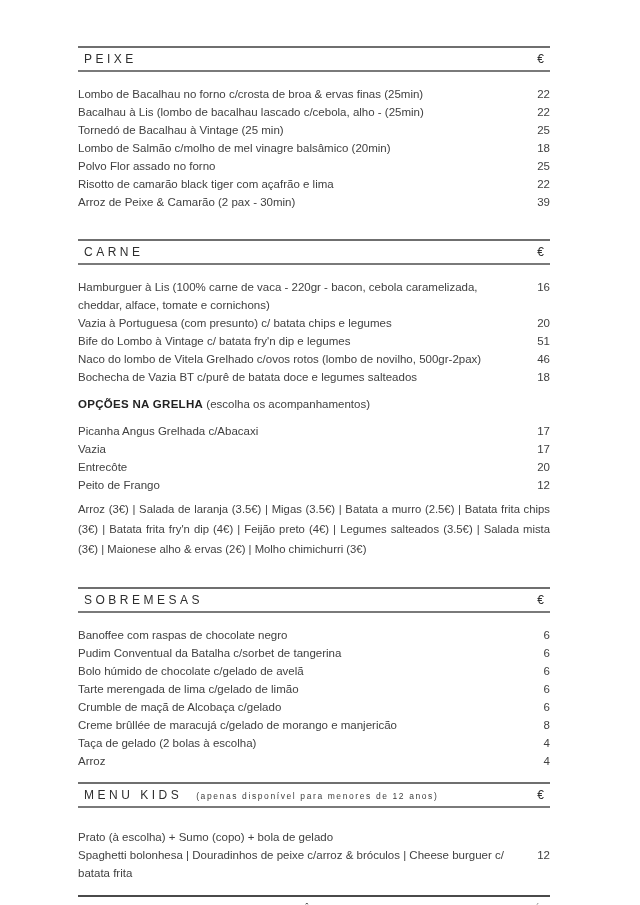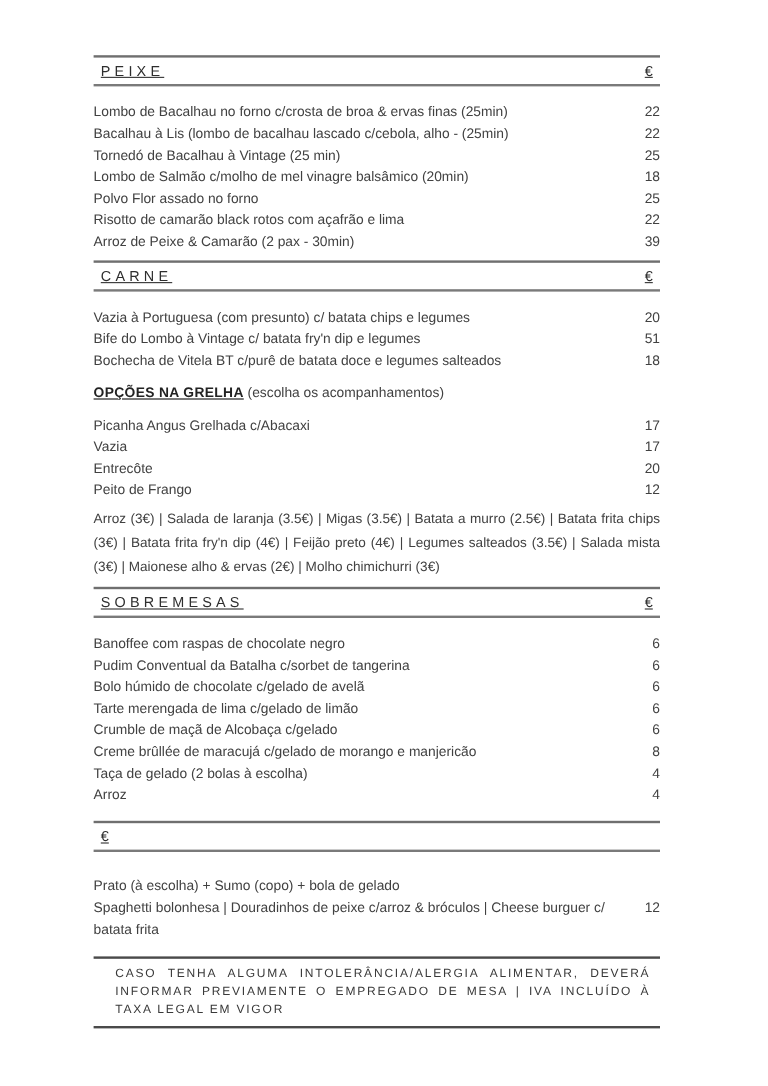--- a/index.html
+++ b/index.html
@@ -16,58 +16,57 @@
     padding: 46px 90px 0 78px;
   }
   
   .sec-head {
     display: flex;
     justify-content: space-between;
     align-items: center;
     border-top: 2px solid #6f6f6f;
     border-bottom: 2px solid #7a7a7a;
     padding: 4px 6px 4px 6px;
-    text-decoration: underline;
   }
   .sec-title {
     font-size: 12px;
     letter-spacing: 3.5px;
     font-weight: 500;
     color: #2e2e2e;
   }
   .sec-subtitle {
     font-size: 8.5px;
     letter-spacing: 1.6px;
     color: #3c3c3c;
     margin-left: 14px;
   }
   .sec-cur {
     font-size: 12px;
     color: #2e2e2e;
   }
   .head-left { display: flex; align-items: baseline; }
-  .section { margin-top: 6px; }
+  .section { margin-top: 28px; }
   .section:first-child { margin-top: 0; }
   .items { margin-top: 13px; }
   .row {
     display: flex;
     justify-content: space-between;
     align-items: flex-start;
     gap: 12px;
     line-height: 18px;
     font-size: 11.5px;
   }
   .nm { flex: 1 1 auto; max-width: 452px; color: #414141; }
   .pr { flex: 0 0 26px; text-align: right; color: #414141; }
   .sub-head {
     margin-top: 9px;
     line-height: 18px;
     font-size: 11.5px;
   }
-  .sub-head .bold { font-weight: bold; color: #222; letter-spacing: 0.3px; text-decoration: underline; }
+  .sub-head .bold { font-weight: bold; color: #222; letter-spacing: 0.3px; }
   .acc-label { margin-top: 9px; line-height: 18px; font-size: 11.5px; }
   .acc-text {
     margin-top: 5px;
     font-size: 11.3px;
     line-height: 20px;
     text-align: justify;
     color: #414141;
   }
   .footer {
     margin-top: 13px;
@@ -107,46 +106,54 @@
       </div>
       <div class="row">
         <span class="nm">Lombo de Salmão c/molho de mel vinagre balsâmico (20min)</span>
         <span class="pr">18</span>
       </div>
       <div class="row">
         <span class="nm">Polvo Flor assado no forno</span>
         <span class="pr">25</span>
       </div>
       <div class="row">
-        <span class="nm">Risotto de camarão black rotos com açafrão e lima</span>
+        <span class="nm">Risotto de camarão black tiger com açafrão e lima</span>
         <span class="pr">22</span>
       </div>
       <div class="row">
         <span class="nm">Arroz de Peixe &amp; Camarão (2 pax - 30min)</span>
         <span class="pr">39</span>
       </div>
     </div>
   </div>
 
   <div class="section">
     <div class="sec-head">
       <span class="sec-title">CARNE</span>
       <span class="sec-cur">€</span>
     </div>
     <div class="items">
       <div class="row">
+        <span class="nm">Hamburguer à Lis (100% carne de vaca - 220gr -  bacon, cebola caramelizada, cheddar, alface, tomate e cornichons)</span>
+        <span class="pr">16</span>
+      </div>
+      <div class="row">
         <span class="nm">Vazia à Portuguesa (com presunto) c/ batata chips e legumes</span>
         <span class="pr">20</span>
       </div>
       <div class="row">
         <span class="nm">Bife do Lombo à Vintage c/ batata fry'n dip e legumes</span>
         <span class="pr">51</span>
       </div>
       <div class="row">
-        <span class="nm">Bochecha de Vitela BT c/purê de batata doce e legumes salteados</span>
+        <span class="nm">Naco do lombo de Vitela Grelhado c/ovos rotos (lombo de novilho, 500gr-2pax)</span>
+        <span class="pr">46</span>
+      </div>
+      <div class="row">
+        <span class="nm">Bochecha de Vazia BT c/purê de batata doce e legumes salteados</span>
         <span class="pr">18</span>
       </div>
     </div>
 
     <div class="sub-head">
       <span class="bold">OPÇÕES NA GRELHA</span><span> (escolha os acompanhamentos)</span>
     </div>
     <div class="items" style="margin-top:9px">
       <div class="row">
         <span class="nm">Picanha Angus Grelhada c/Abacaxi</span>
@@ -205,20 +212,24 @@
       </div>
       <div class="row">
         <span class="nm">Arroz</span>
         <span class="pr">4</span>
       </div>
     </div>
   </div>
 
   <div class="section" style="margin-top:12px">
     <div class="sec-head">
+      <span class="head-left">
+        <span class="sec-title">MENU KIDS</span>
+        <span class="sec-subtitle">(apenas disponível para menores de 12 anos)</span>
+      </span>
       <span class="sec-cur">€</span>
     </div>
     <div class="items" style="margin-top:20px">
       <div class="row">
         <span class="nm">Prato (à escolha) + Sumo (copo) + bola de gelado</span>
         <span class="pr"></span>
       </div>
       <div class="row">
         <span class="nm">Spaghetti bolonhesa | Douradinhos de peixe c/arroz &amp; bróculos | Cheese burguer c/ batata frita</span>
         <span class="pr">12</span>

